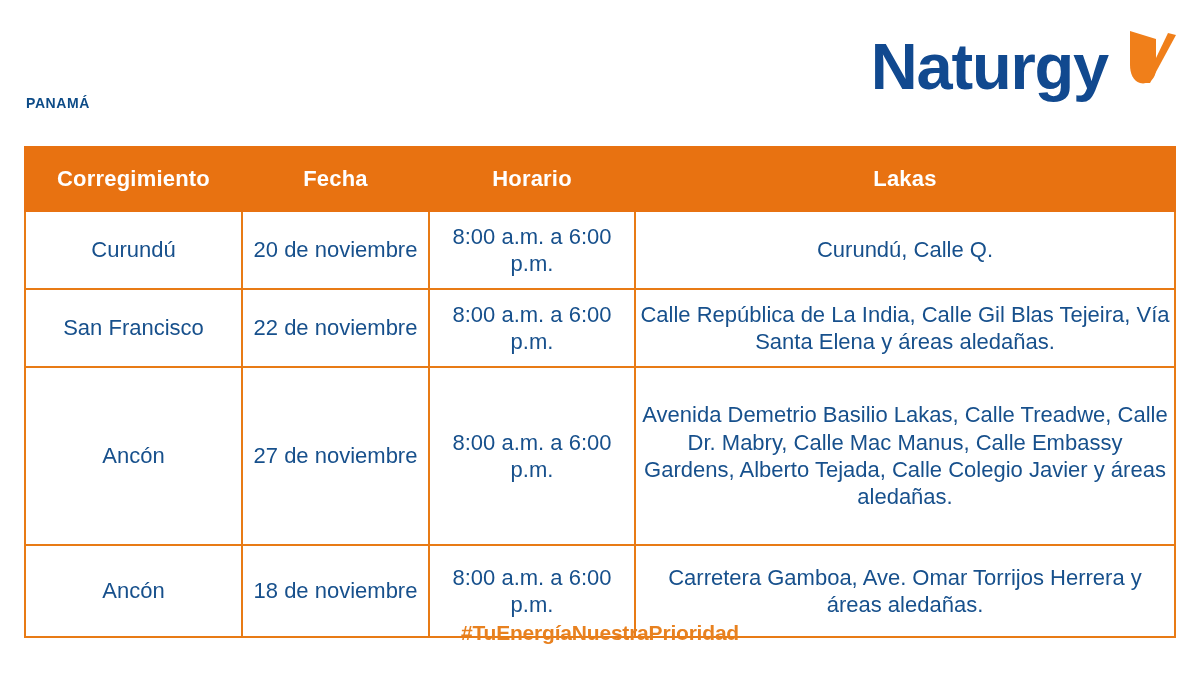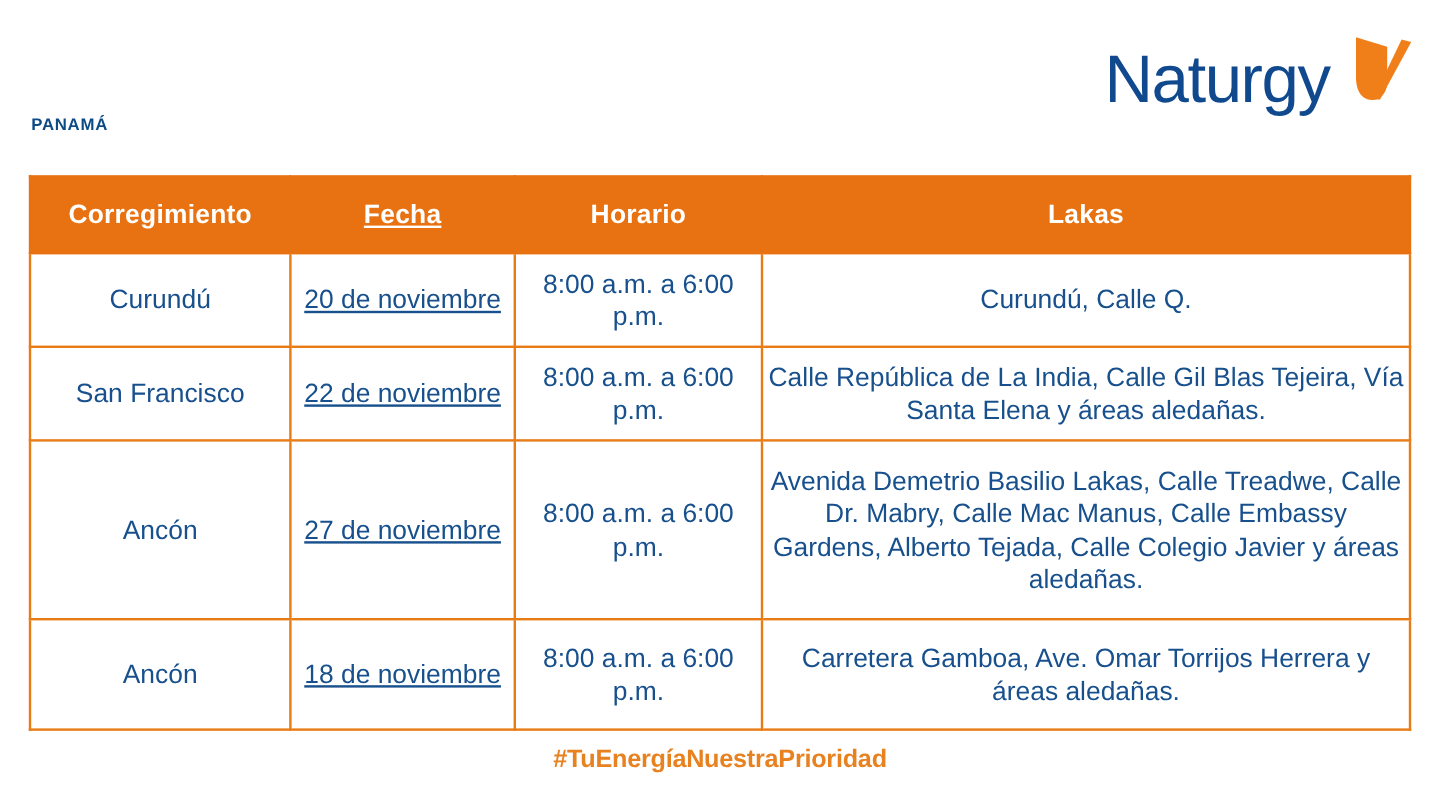--- a/index.html
+++ b/index.html
@@ -42,22 +42,22 @@
 
   .logo {
     position: absolute;
     right: 16px;
     top: 30px;
     display: flex;
     align-items: center;
     height: 72px;
   }
   .logo-word {
-    font-size: 56px;
-    font-weight: normal;
+    font-size: 65px;
+    font-weight: bold;
     color: #11498f;
     letter-spacing: -1.2px;
     line-height: 1;
     font-family: "Liberation Sans", sans-serif;
   }
   .logo-mark {
     width: 74px;
     height: 74px;
     margin-left: 2px;
     margin-top: -16px;
@@ -92,27 +92,27 @@
     letter-spacing: 0.2px;
   }
   .schedule-table tbody td {
     background: #ffffff;
     color: #17508c;
     font-size: 22px;
     font-weight: normal;
     line-height: 1.24;
   }
   .col-correg { width: 217px; }
-  .col-fecha  { width: 187px; text-decoration: underline; }
+  .col-fecha  { width: 187px; }
   .col-horario{ width: 206px; }
   .col-zonas  { width: 540px; }
 
   .row-h-1 td { height: 78px; }
   .row-h-2 td { height: 78px; }
-  .row-h-3 td { height: 149px; }
+  .row-h-3 td { height: 178px; }
   .row-h-4 td { height: 92px; }
 
   
   .footer {
     position: absolute;
     left: 0;
     top: 621px;
     width: 1200px;
     text-align: center;
   }

